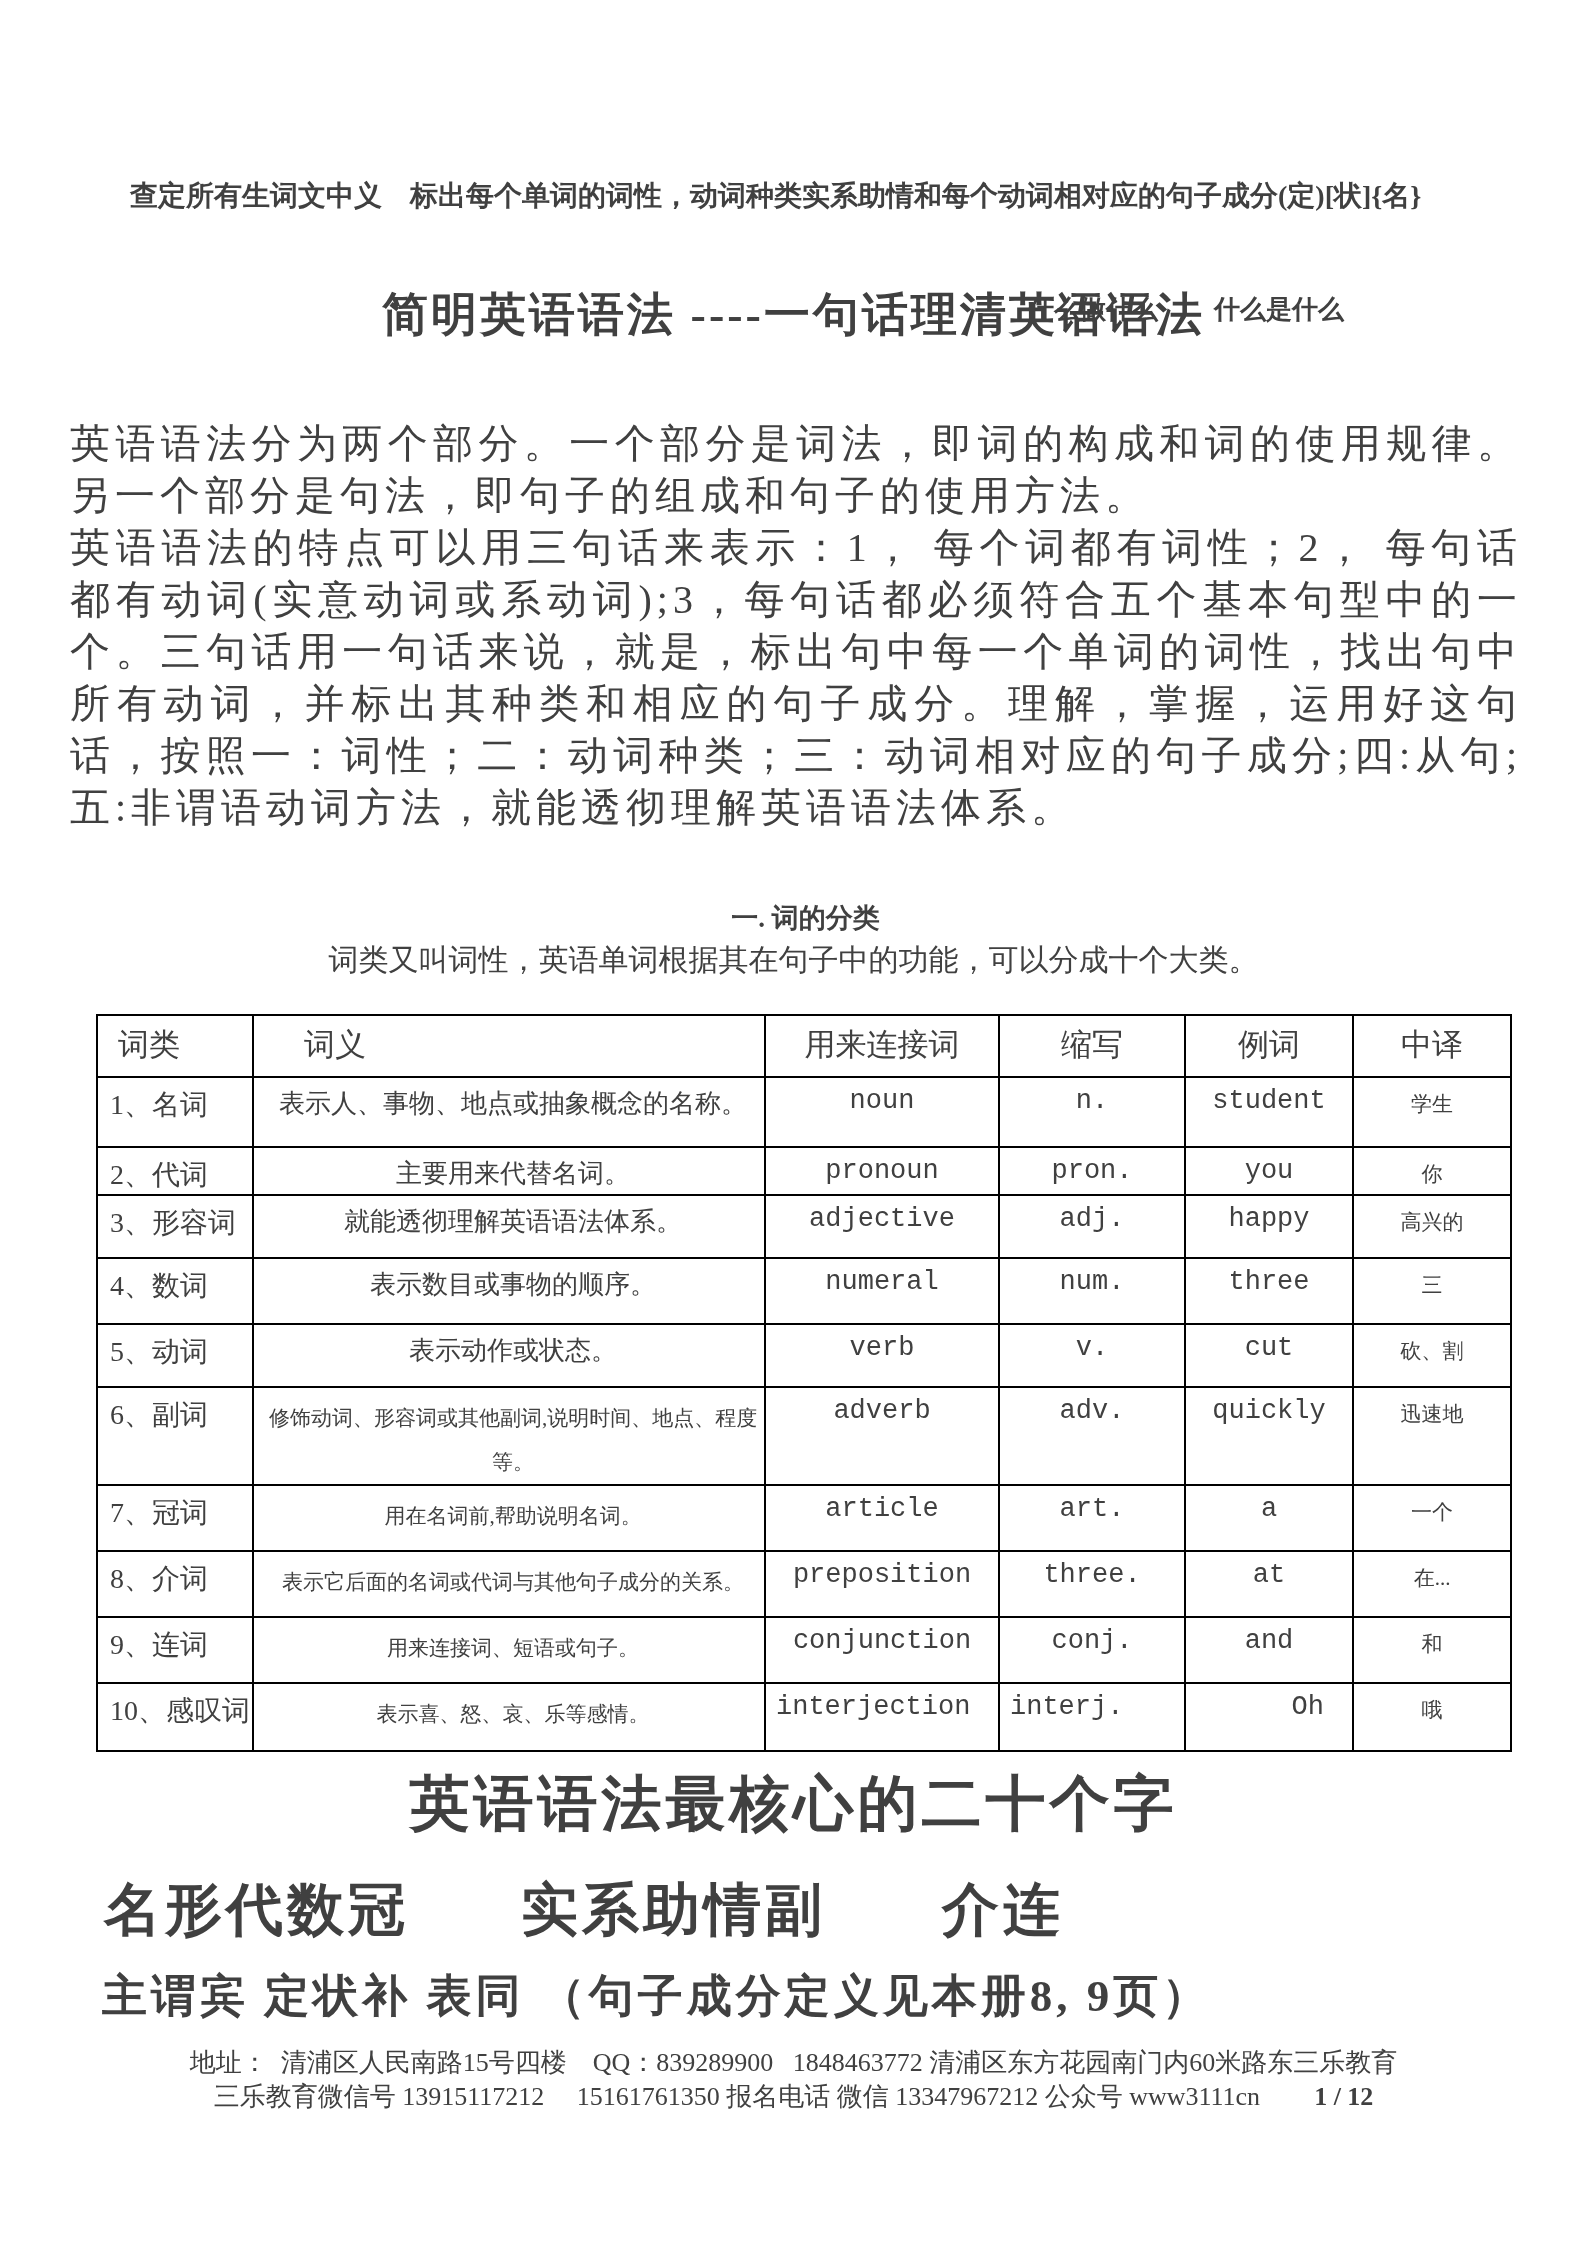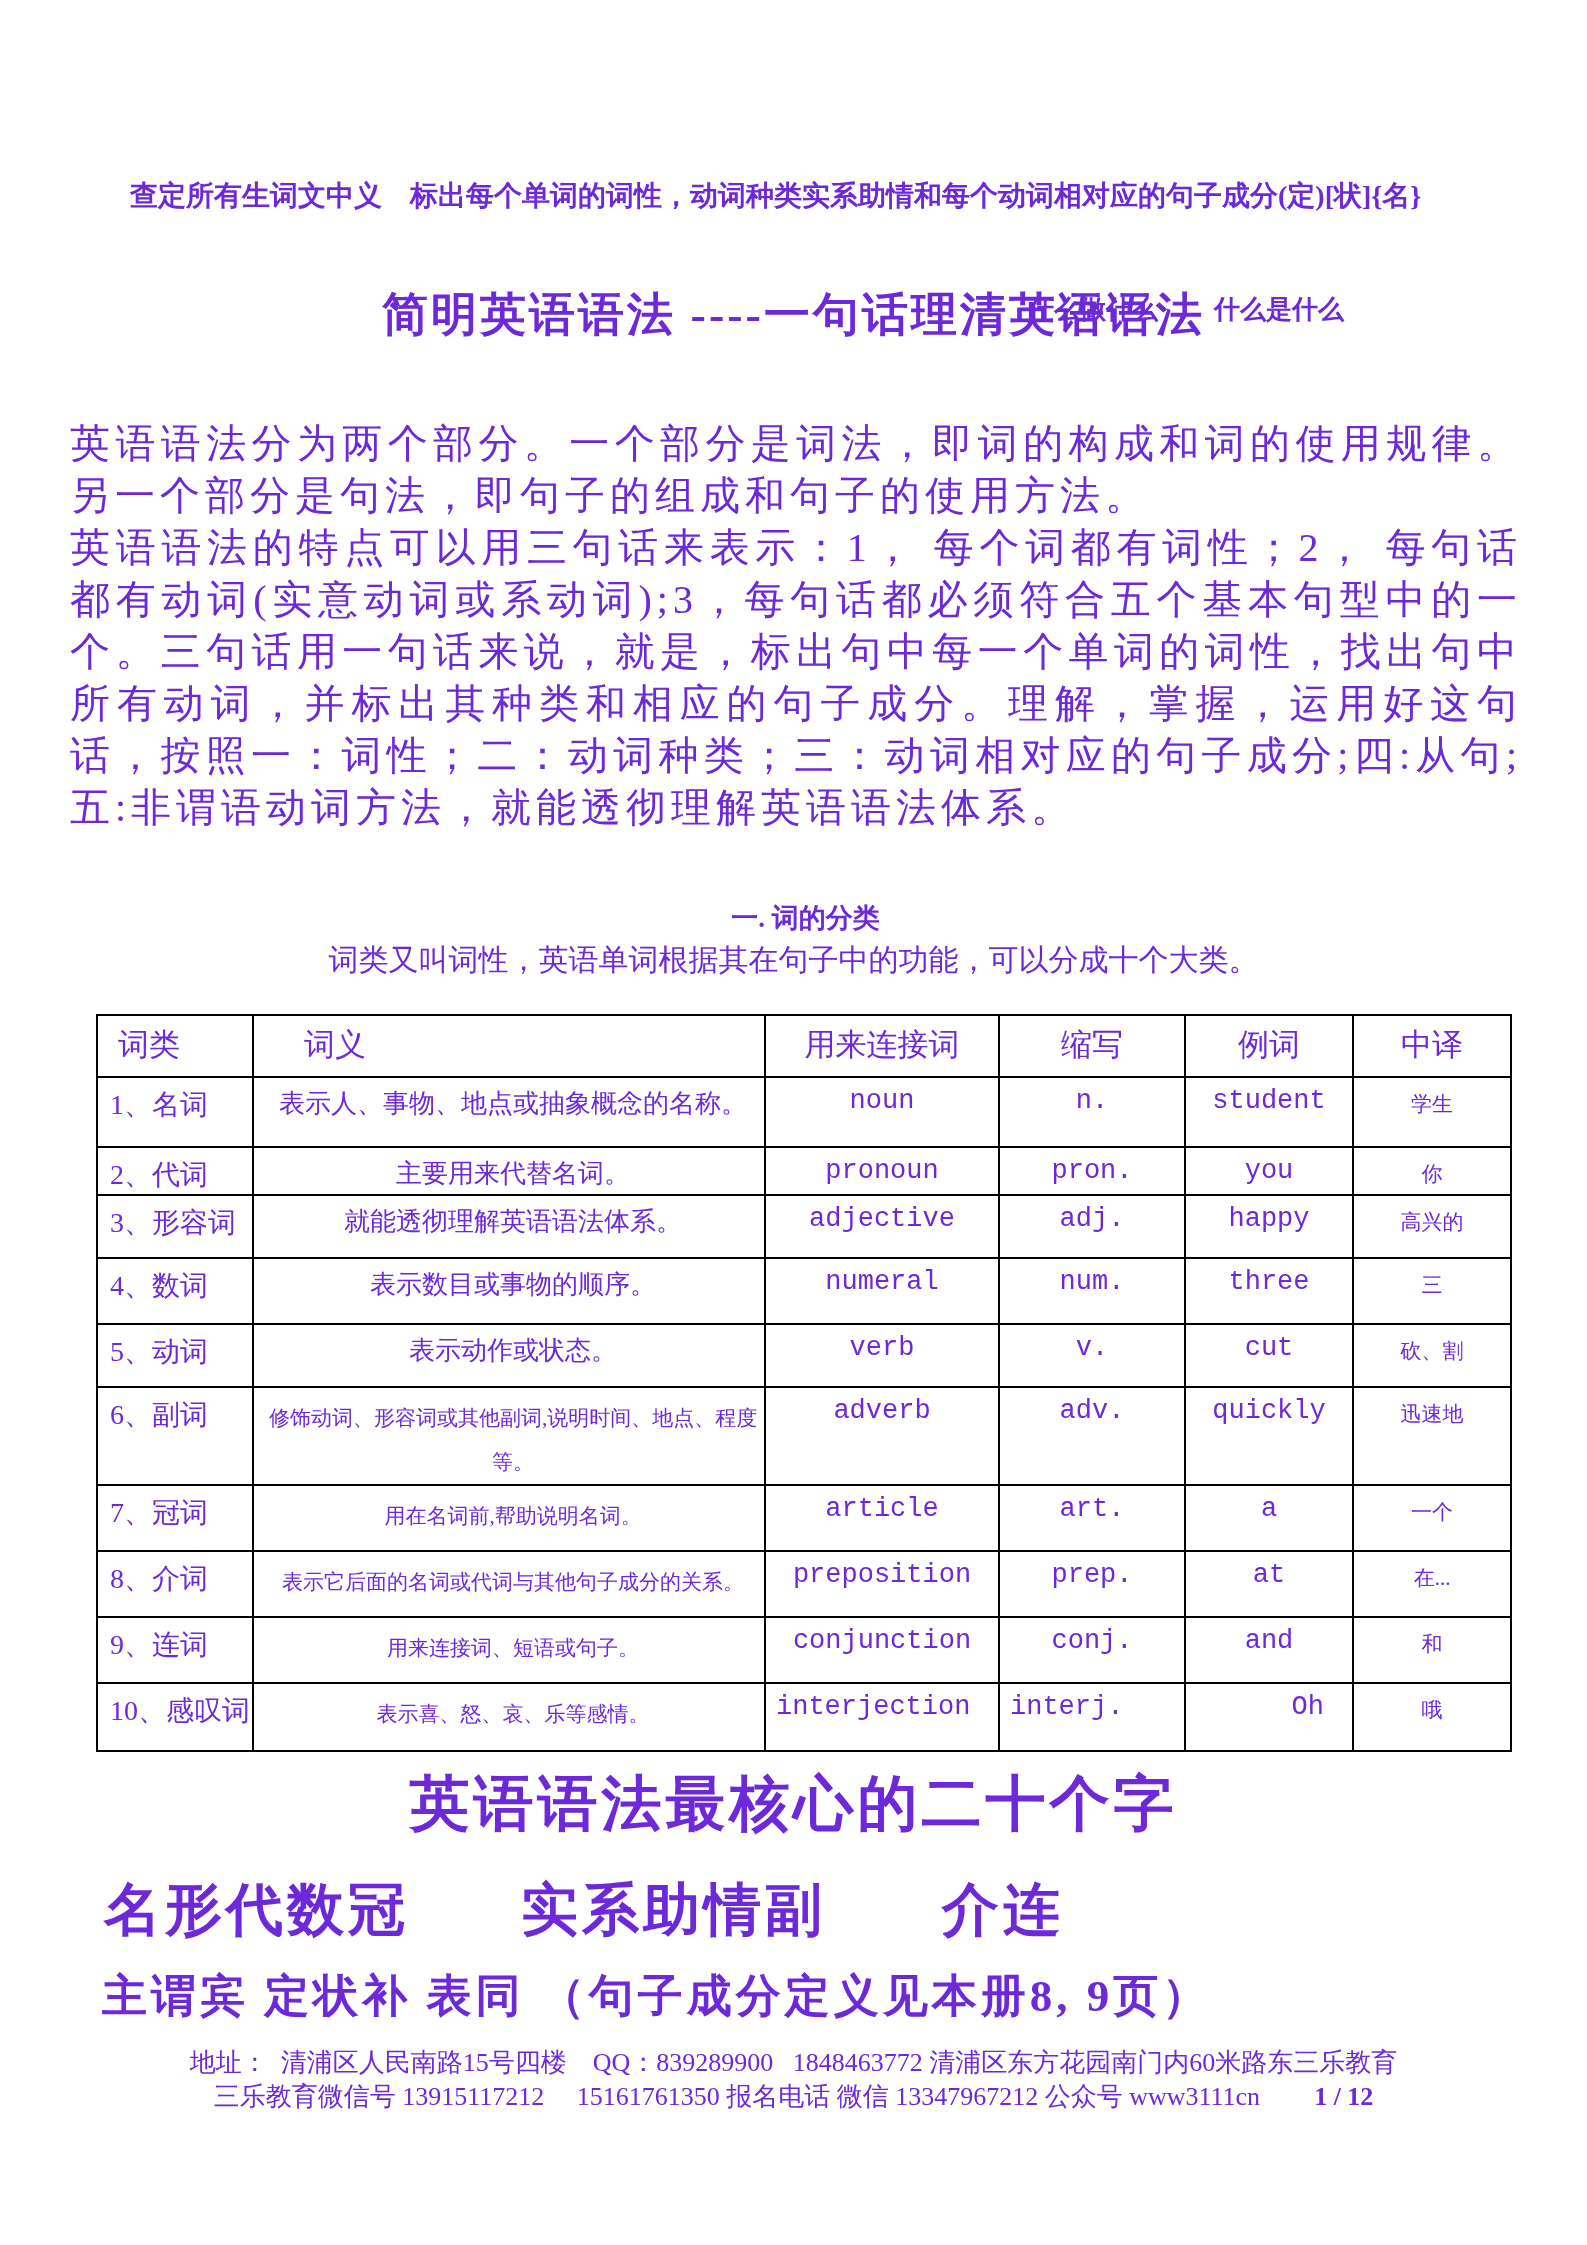--- a/index.html
+++ b/index.html
@@ -1,21 +1,21 @@
 <!DOCTYPE html>
 <html><head>
 <meta charset="utf-8">
 <style>
   html,body{margin:0;padding:0;background:#ffffff;}
   .page{
     position:relative;
     width:1587px;
     height:2245px;
     background:#ffffff;
-    color:#6d28d9;
+    color:#404040;
     font-family:"Liberation Serif","DejaVu Serif",serif;
     overflow:hidden;
   }
   
   .top-note{position:absolute;top:106px;left:130px;right:40px;font-size:28px;font-weight:bold;line-height:36px;white-space:pre-wrap;}
   .note-line2,.note-line3{font-size:26px;font-weight:bold;}
   .note-line2{margin-top:6px;margin-left:898px;}
   .note-line2 .gap{display:inline-block;width:56px;}
   .note-line3{margin-top:2px;margin-left:890px;}
   .note-line3 .gap{display:inline-block;width:34px;}
@@ -157,21 +157,21 @@
         <td>用在名词前,帮助说明名词。</td>
         <td class="en">article</td>
         <td class="en">art.</td>
         <td class="en">a</td>
         <td class="cn">一个</td>
       </tr>
       <tr class="r8 small">
         <td>8、介词</td>
         <td>表示它后面的名词或代词与其他句子成分的关系。</td>
         <td class="en">preposition</td>
-        <td class="en">prep.</td>
+        <td class="en">three.</td>
         <td class="en">at</td>
         <td class="cn">在...</td>
       </tr>
       <tr class="r9 small">
         <td>9、连词</td>
         <td>用来连接词、短语或句子。</td>
         <td class="en">conjunction</td>
         <td class="en">conj.</td>
         <td class="en">and</td>
         <td class="cn">和</td>

